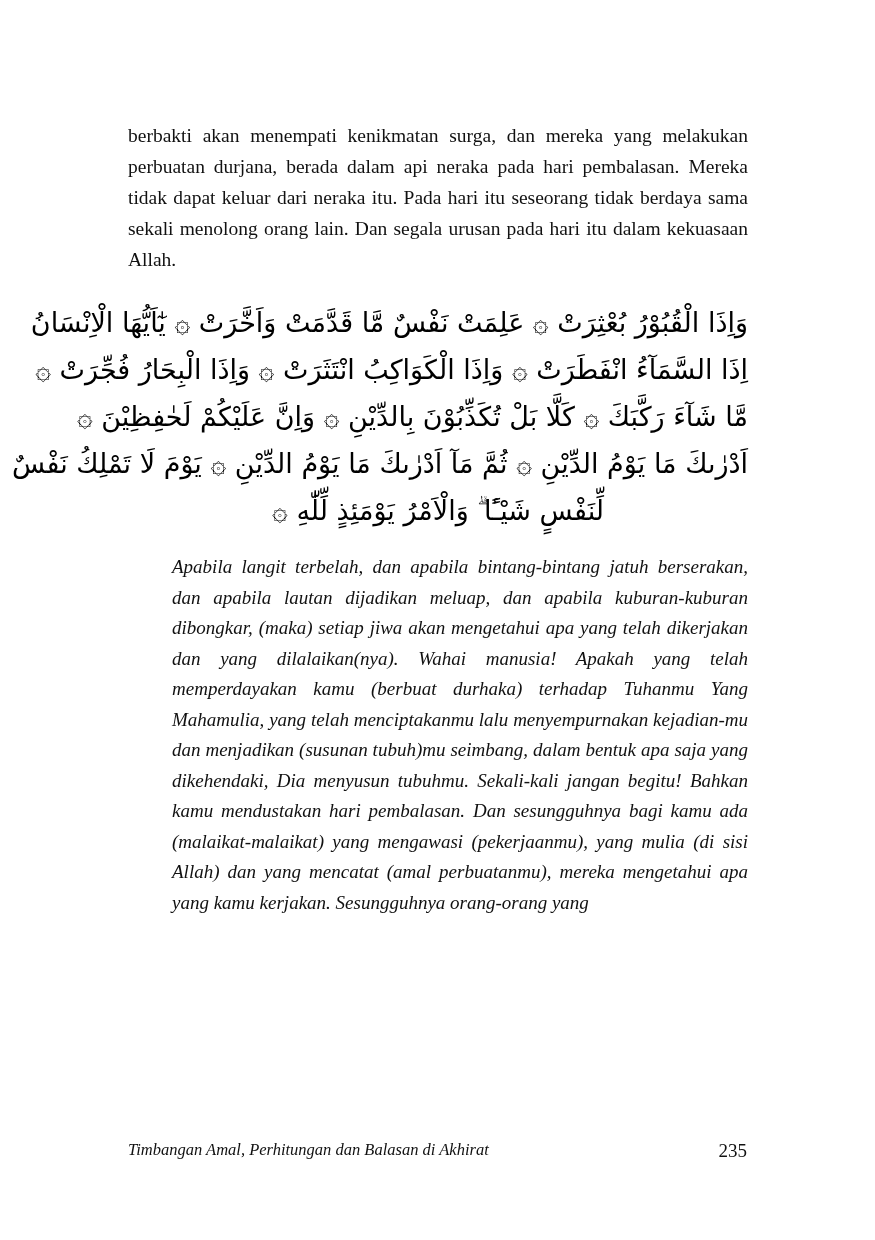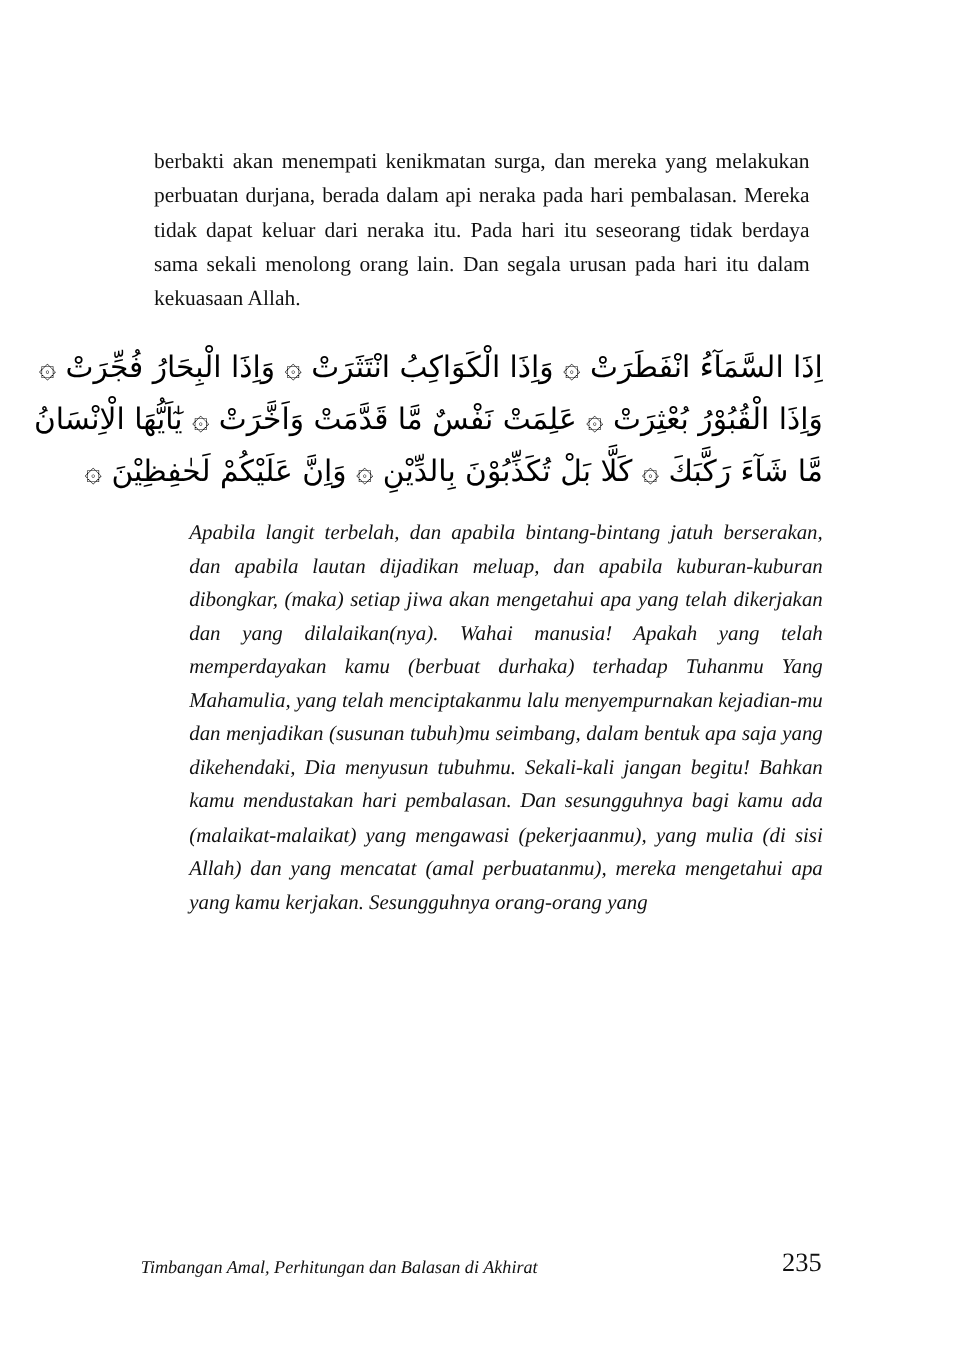--- a/index.html
+++ b/index.html
@@ -27,21 +27,21 @@
     left: 128px;
     top: 120px;
     width: 620px;
   }
   .intro-paragraph {
     font-family: "Liberation Serif", serif;
     font-size: 19.5px;
     line-height: 31px;
     text-align: justify;
     text-justify: inter-word;
-    margin: 12px;
+    margin: 0;
     color: #111;
   }
   .arabic-block {
     margin: 24px 0 10px 0;
     direction: rtl;
     text-align: center;
     font-family: "DejaVu Sans", sans-serif;
     color: #000;
   }
   .arabic-line {
@@ -66,48 +66,50 @@
     text-justify: inter-word;
     color: #111;
     margin-left: 44px;
   }
   .footer {
     position: absolute;
     left: 128px;
     right: 128px;
     bottom: 78px;
     display: flex;
-    align-items: flex-end;
+    align-items: flex-start;
     justify-content: space-between;
   }
   .footer-title {
     font-family: "Liberation Serif", serif;
     font-style: italic;
     font-size: 16.5px;
     color: #111;
   }
   .footer-page {
     font-family: "Liberation Serif", serif;
-    font-size: 24px;
+    font-size: 19px;
     color: #111;
   }
 </style>
 </head>
 <body>
 
 <div class="page">
 
   <div class="content">
 
     <p class="intro-paragraph">berbakti akan menempati kenikmatan surga, dan mereka yang melakukan perbuatan durjana, berada dalam api neraka pada hari pembalasan. Mereka tidak dapat keluar dari neraka itu. Pada hari itu seseorang tidak berdaya sama sekali menolong orang lain. Dan segala urusan pada hari itu dalam kekuasaan Allah.</p>
 
     <div class="arabic-block">
+      <div class="arabic-line">وَاِذَا الْقُبُوْرُ بُعْثِرَتْ ۞ عَلِمَتْ نَفْسٌ مَّا قَدَّمَتْ وَاَخَّرَتْ ۞ يٰٓاَيُّهَا الْاِنْسَانُ</div>
       <div class="arabic-line">اِذَا السَّمَآءُ انْفَطَرَتْ ۞ وَاِذَا الْكَوَاكِبُ انْتَثَرَتْ ۞ وَاِذَا الْبِحَارُ فُجِّرَتْ ۞</div>
-      <div class="arabic-line">وَاِذَا الْقُبُوْرُ بُعْثِرَتْ ۞ عَلِمَتْ نَفْسٌ مَّا قَدَّمَتْ وَاَخَّرَتْ ۞ يٰٓاَيُّهَا الْاِنْسَانُ</div>
       <div class="arabic-line">مَّا شَآءَ رَكَّبَكَ ۞ كَلَّا بَلْ تُكَذِّبُوْنَ بِالدِّيْنِ ۞ وَاِنَّ عَلَيْكُمْ لَحٰفِظِيْنَ ۞</div>
+      <div class="arabic-line">اَدْرٰىكَ مَا يَوْمُ الدِّيْنِ ۞ ثُمَّ مَآ اَدْرٰىكَ مَا يَوْمُ الدِّيْنِ ۞ يَوْمَ لَا تَمْلِكُ نَفْسٌ</div>
+      <div class="arabic-line last">لِّنَفْسٍ شَيْـًٔا ۗ وَالْاَمْرُ يَوْمَئِذٍ لِّلّٰهِ ۞</div>
     </div>
 
     <p class="translation">Apabila langit terbelah, dan apabila bintang-bintang jatuh berserakan, dan apabila lautan dijadikan meluap, dan apabila kuburan-kuburan dibongkar, (maka) setiap jiwa akan mengetahui apa yang telah dikerjakan dan yang dilalaikan(nya). Wahai manusia! Apakah yang telah memperdayakan kamu (berbuat durhaka) terhadap Tuhanmu Yang Mahamulia, yang telah menciptakanmu lalu menyempurnakan kejadian-mu dan menjadikan (susunan tubuh)mu seimbang, dalam bentuk apa saja yang dikehendaki, Dia menyusun tubuhmu. Sekali-kali jangan begitu! Bahkan kamu mendustakan hari pembalasan. Dan sesungguhnya bagi kamu ada (malaikat-malaikat) yang mengawasi (pekerjaanmu), yang mulia (di sisi Allah) dan yang mencatat (amal perbuatanmu), mereka mengetahui apa yang kamu kerjakan. Sesungguhnya orang-orang yang</p>
 
   </div>
 
   <div class="footer">
     <span class="footer-title">Timbangan Amal, Perhitungan dan Balasan di Akhirat</span>
     <span class="footer-page">235</span>
   </div>

